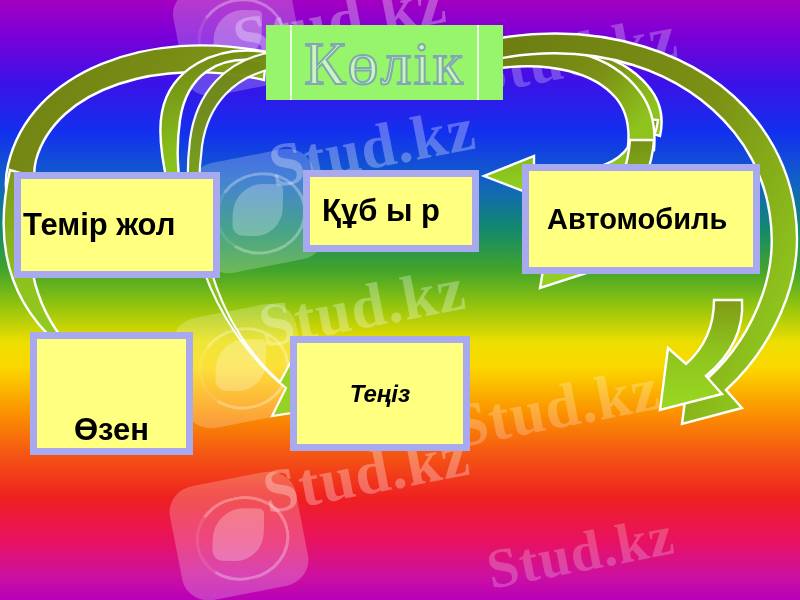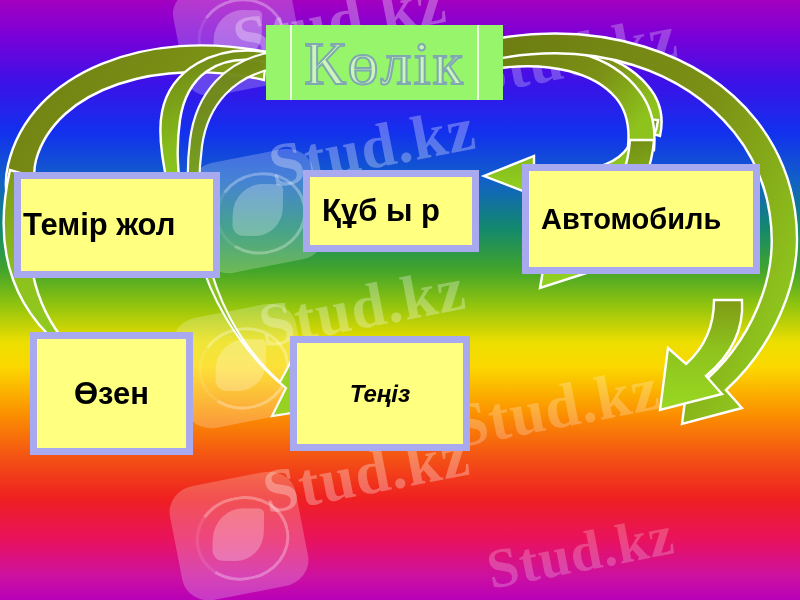--- a/index.html
+++ b/index.html
@@ -184,25 +184,25 @@
   </div>
 
   <div class="node" style="left:14px;top:172px;width:206px;height:106px;padding-left:2px;">
     <span style="font-size:31px;">Темір жол</span>
   </div>
 
   <div class="node" style="left:303px;top:170px;width:176px;height:82px;padding-left:12px;">
     <span style="font-size:31px;">Құб ы р</span>
   </div>
 
-  <div class="node" style="left:522px;top:164px;width:238px;height:110px;padding-left:12px;justify-content:center;">
+  <div class="node" style="left:522px;top:164px;width:238px;height:110px;padding-left:18px;justify-content:center;">
     <span style="font-size:29px;">Автомобиль</span>
   </div>
 
-  <div class="node" style="left:30px;top:332px;width:163px;height:123px;justify-content:center;">
+  <div class="node" style="left:30px;top:332px;width:163px;height:123px;justify-content:center;align-items:flex-end;">
     <span style="font-size:31px;text-align:center;">Өзен</span>
   </div>
 
   <div class="node" style="left:290px;top:336px;width:180px;height:115px;justify-content:center;">
     <span style="font-size:24px;text-align:center;font-style:italic;">Теңіз</span>
   </div>
 
 
 </div>
 

